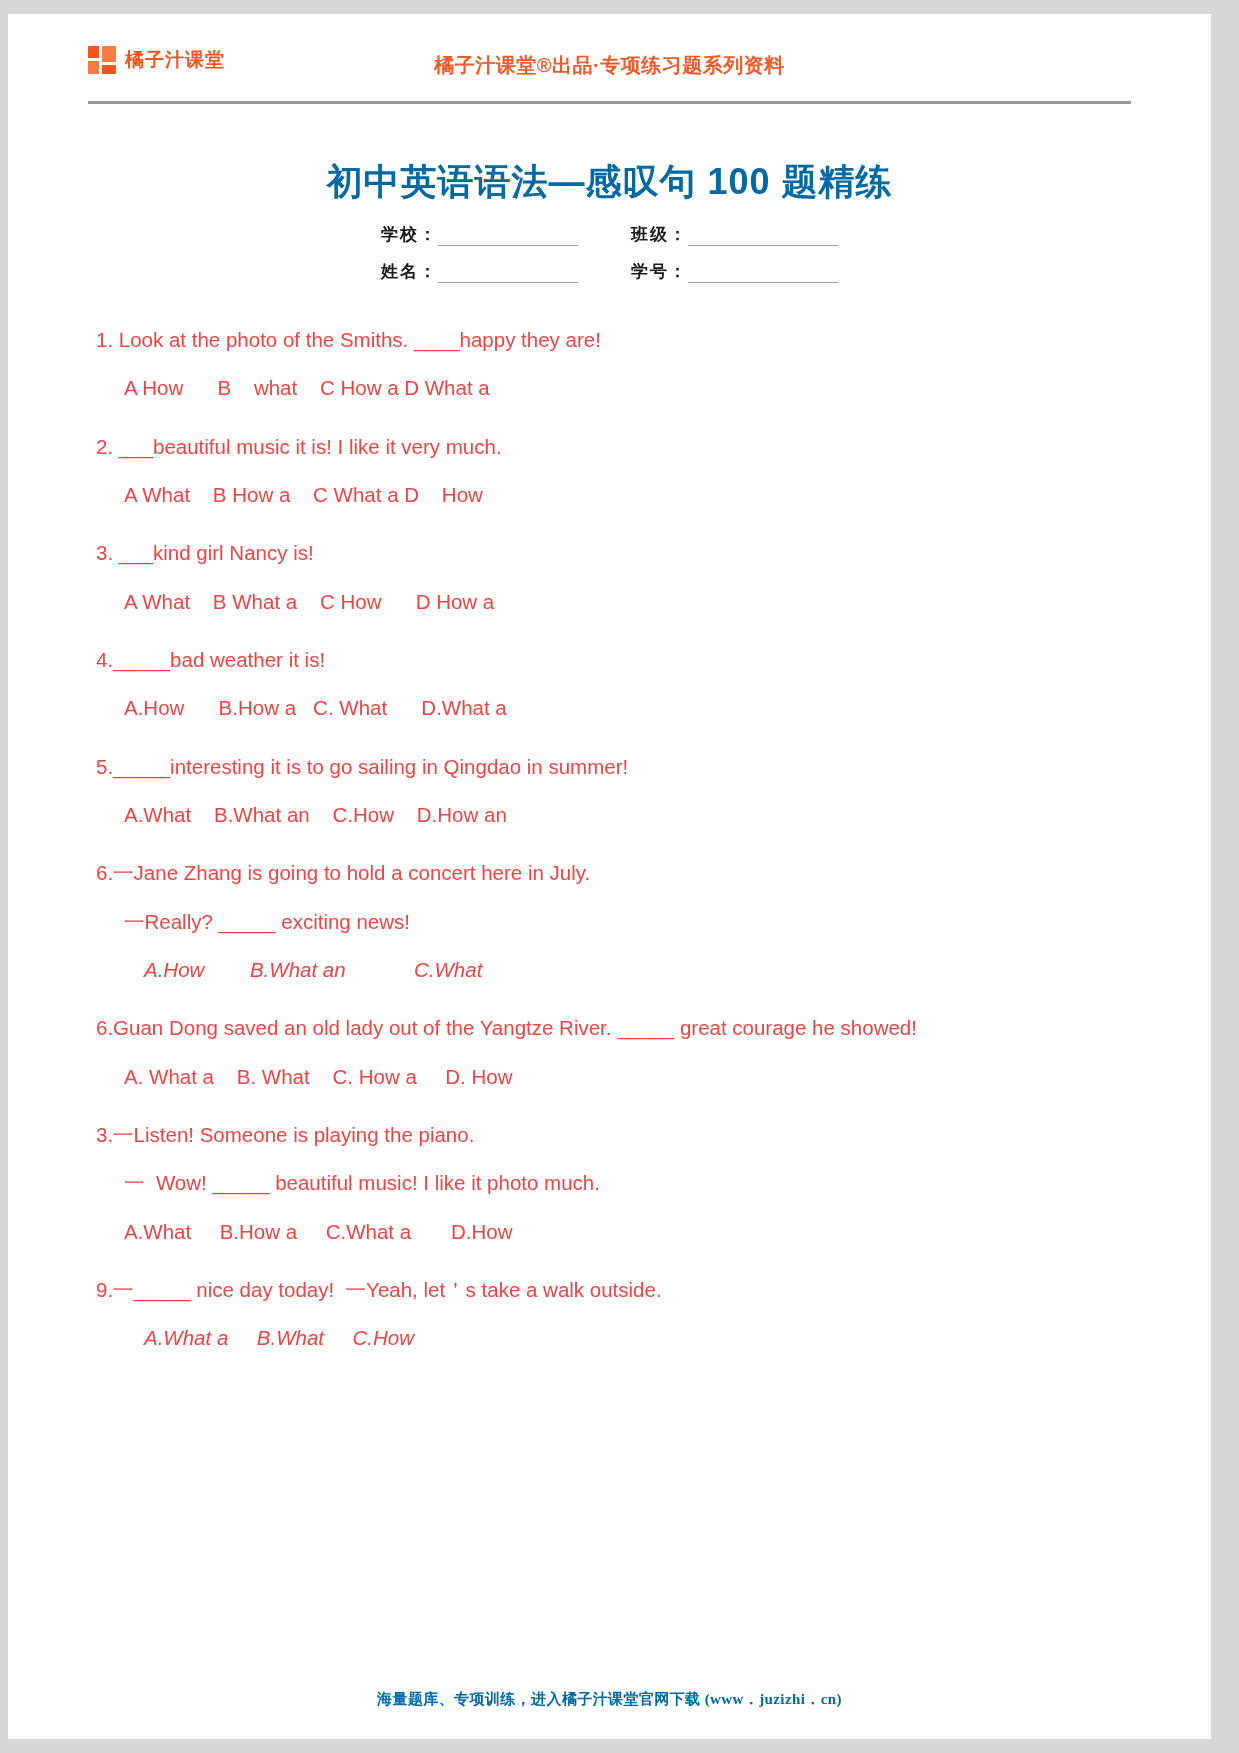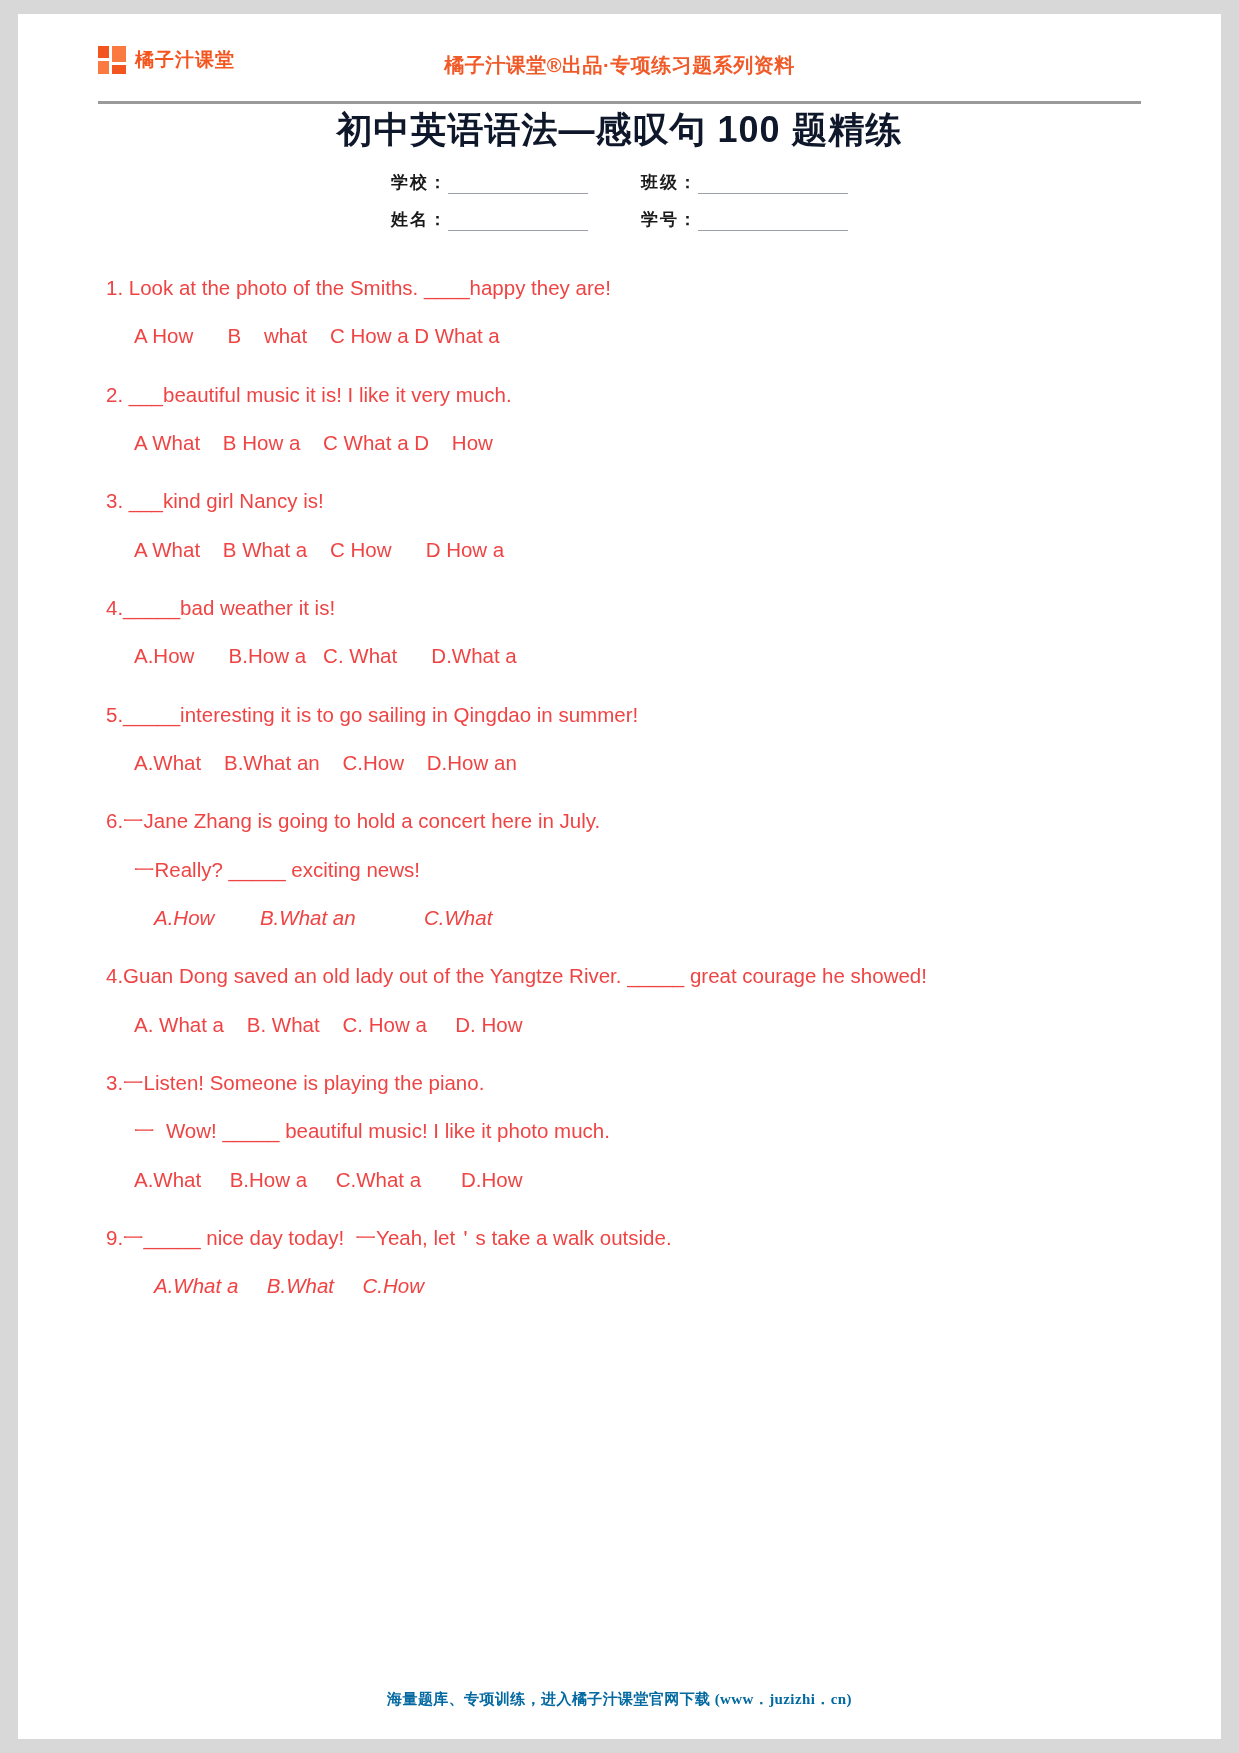--- a/index.html
+++ b/index.html
@@ -8,21 +8,21 @@
     background: #d8d8d8;
   }
   body {
     font-family: "Liberation Sans", "DejaVu Sans", sans-serif;
   }
   .page-frame {
     width: 1239px;
     height: 1753px;
     background: #d8d8d8;
     box-sizing: border-box;
-    padding: 14px 18px;
+    padding: 14px 8px;
     position: relative;
   }
   .page {
     width: 1203px;
     height: 1725px;
     background: #ffffff;
     box-sizing: border-box;
     position: relative;
     padding: 0;
     overflow: hidden;
@@ -79,22 +79,23 @@
     position: absolute;
     left: 0;
     right: 0;
     bottom: 2px;
     height: 3px;
     background: #9a9a9a;
   }
 
   
   .doc-title {
+    margin-top: 52px;
     text-align: center;
-    color: #0f172a;
+    color: #0369a1;
     font-size: 36px;
     font-weight: bold;
     letter-spacing: 1px;
   }
   .meta {
     margin-top: 16px;
     display: flex;
     flex-direction: column;
     align-items: center;
     gap: 14px;
@@ -240,21 +241,21 @@
         <div class="q-line opts">A.What    B.What an    C.How    D.How an</div>
       </div>
 
       <div class="q">
         <div class="q-line stem">6.一Jane Zhang is going to hold a concert here in July.</div>
         <div class="q-line dialog">一Really? _____ exciting news!</div>
         <div class="q-line opts indent2">A.How        B.What an            C.What</div>
       </div>
 
       <div class="q">
-        <div class="q-line stem">4.Guan Dong saved an old lady out of the Yangtze River. _____ great courage he showed!</div>
+        <div class="q-line stem">6.Guan Dong saved an old lady out of the Yangtze River. _____ great courage he showed!</div>
         <div class="q-line opts">A. What a    B. What    C. How a     D. How</div>
       </div>
 
       <div class="q">
         <div class="q-line stem">3.一Listen! Someone is playing the piano.</div>
         <div class="q-line dialog">一  Wow! _____ beautiful music! I like it photo much.</div>
         <div class="q-line opts">A.What     B.How a     C.What a       D.How</div>
       </div>
 
       <div class="q">

